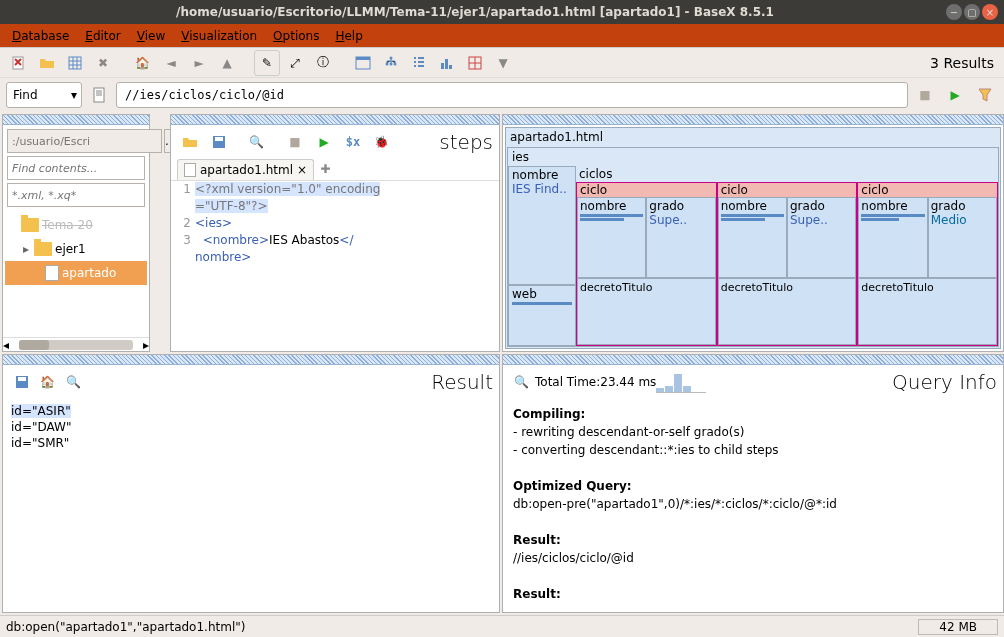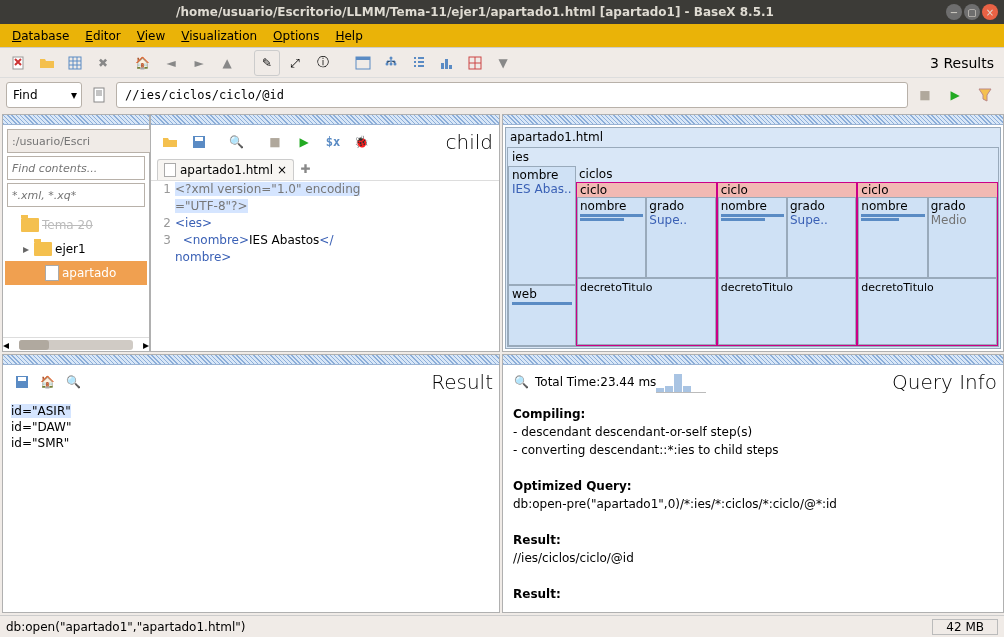--- a/index.html
+++ b/index.html
@@ -1,37 +1,37 @@
 <!DOCTYPE html>
 <html><head>
 <meta charset="utf-8">
 <style>
 *{box-sizing:border-box;margin:0;padding:0;font-family:"DejaVu Sans","Ubuntu",sans-serif;font-size:12px}
 body{background:#f0ebe7;width:1004px;height:637px;overflow:hidden;display:flex;flex-direction:column}
 .titlebar{height:24px;background:#3c3b37;color:#dfdbd2;display:flex;align-items:center;padding:0 6px}
 .titlebar .title{flex:1;text-align:center;font-size:12px;font-weight:bold}
 .tb-btn{width:16px;height:16px;border-radius:50%;margin-left:2px;display:inline-flex;align-items:center;justify-content:center;font-size:10px}
 .tb-min{background:#6e6e6e}.tb-max{background:#6e6e6e}.tb-close{background:#e96245}
-.menubar{height:24px;display:flex;align-items:center;padding:0 4px;background:#eab308;border-bottom:1px solid #ccc}
+.menubar{height:24px;display:flex;align-items:center;padding:0 4px;background:#c2410c;border-bottom:1px solid #ccc}
 .menubar span{padding:2px 8px}
 .menubar span u{text-decoration:underline}
 .toolbar{height:30px;display:flex;align-items:center;padding:0 6px;gap:2px;border-bottom:1px solid #ddd}
 .tbtn{width:26px;height:26px;display:inline-flex;align-items:center;justify-content:center;border:1px solid transparent;border-radius:3px}
 .tbtn svg{width:16px;height:16px}
 .sep{width:10px}
 .results-label{margin-left:auto;font-size:14px;padding-right:4px}
 .search-row{height:34px;display:flex;align-items:center;padding:3px 6px;gap:4px}
 .combo{display:flex;align-items:center;border:1px solid #b8b1a9;border-radius:3px;background:#fff;height:26px}
 .combo input{border:none;outline:none;padding:0 6px;height:22px;background:transparent}
 .combo .dd{padding:0 4px}
 .xpath-input{flex:1;height:26px;border:1px solid #b8b1a9;border-radius:3px;padding:0 8px;background:#fff;font-family:monospace}
 .main-area{flex:1;display:grid;grid-template-columns:498px 502px;grid-template-rows:238px 1fr;gap:2px;padding:2px}
 .pane{background:#fff;border:1px solid #b0b0b0;display:flex;flex-direction:column;overflow:hidden}
 .pane-hatch{height:10px;background:repeating-linear-gradient(45deg,#8caed9,#8caed9 1px,#d9e7f7 1px,#d9e7f7 3px);border-bottom:1px solid #9ab3d4}
-.top-left{display:flex;gap:0;background:transparent;border:none}
+.top-left{display:flex;gap:20px;background:transparent;border:none}
 .tl-nav{width:148px;background:#fff;border:1px solid #b0b0b0;display:flex;flex-direction:column}
 .tl-editor{flex:1;background:#fff;border:1px solid #b0b0b0;display:flex;flex-direction:column}
 .nav-inputs{padding:4px;display:flex;flex-direction:column;gap:3px}
 .nav-path-row{display:flex;gap:2px}
 .nav-path{flex:1;height:24px;border:1px solid #b8b1a9;background:#f0ebe7;color:#999;padding:0 4px;font-size:11px}
 .nav-btn{width:24px;height:24px;border:1px solid #b8b1a9;background:#f0ebe7;display:flex;align-items:center;justify-content:center}
 .nav-filter{height:24px;border:1px solid #b8b1a9;padding:0 4px;color:#999;font-style:italic;font-size:11px}
 .tree{flex:1;padding:2px;overflow:hidden;font-size:12px}
 .tree-row{display:flex;align-items:center;height:24px;padding-left:4px;gap:3px;white-space:nowrap}
 .tree-row.sel{background:#f0a050;color:#fff}
@@ -74,21 +74,21 @@
 .tm-ng{width:50%;background:#cfe1f5;border:1px solid #9ab;padding:1px 2px;font-size:11px}
 .tm-decreto{width:100%;background:#cfe1f5;border:1px solid #9ab;padding:2px;font-size:11px}
 .blue-line{height:3px;background:#5a8bc4;margin:1px 0}
 .result-hdr{display:flex;align-items:center;padding:4px 6px}
 .result-hdr .title{margin-left:auto;font-size:20px;font-weight:300}
 .result-body{flex:1;padding:4px 8px;font-family:monospace;font-size:13px;line-height:16px}
 .result-body .l1{background:#d5e5ff;display:inline}
 .qinfo{flex:1;padding:6px 10px;overflow:auto;font-size:13px;line-height:18px}
 .qinfo b{font-weight:bold}
 .statusbar{height:22px;display:flex;align-items:center;padding:0 6px;border-top:1px solid #ccc;font-size:12px}
-.statusbar .mem{margin-left:auto;border:1px solid #bbb;padding:0 13px;background:#f0ebe7}
+.statusbar .mem{margin-left:auto;border:1px solid #bbb;padding:0 20px;background:#f0ebe7}
 .histogram{width:50px;height:22px;margin-right:8px;display:inline-flex;align-items:flex-end;gap:1px;border-bottom:1px solid #bbb}
 .histogram div{width:8px;background:#a9c4e3}
 </style>
 </head>
 <body>
 
 <div class="titlebar">
   <div class="title">/home/usuario/Escritorio/LLMM/Tema-11/ejer1/apartado1.html [apartado1] - BaseX 8.5.1</div>
   <div class="tb-btn tb-min">−</div>
   <div class="tb-btn tb-max">▢</div>
@@ -240,21 +240,21 @@
               <rect x="4" y="3" width="8" height="4" fill="#fff"></rect>
             </svg>
           </div>
         <div class="sep" style="width:6px"></div>
         <div class="tbtn">🔍</div>
         <div class="sep" style="width:6px"></div>
         <div class="tbtn" style="color:#b0a89c">■</div>
         <div class="tbtn" style="color:#2a2">▶</div>
         <div class="tbtn" style="color:#5a8bc4;font-family:monospace;font-weight:bold">$x</div>
         <div class="tbtn">🐞</div>
-        <div class="lbl">child</div>
+        <div class="lbl">steps</div>
       </div>
       <div class="tabs">
         <div class="tab">
           <span class="file-ico" style="width:12px;height:14px"></span>
           <span>apartado1.html</span>
           <span>×</span>
         </div>
         <div class="tab-plus">✚</div>
       </div>
       <div class="code-area">
@@ -272,21 +272,21 @@
     <div class="pane-hatch"></div>
     <div class="treemap">
       <div class="tm-root">
         <div class="tm-title">apartado1.html</div>
         <div class="tm-body">
           <div class="tm-title">ies</div>
           <div class="tm-ies">
             <div class="tm-left">
               <div class="tm-node tm-nombre">
                 <div>nombre</div>
-                <div style="color:#3a60b5">IES Abas..</div>
+                <div style="color:#3a60b5">IES Find..</div>
               </div>
               <div class="tm-node tm-web">
                 <span>web</span>
                 <div class="blue-line"></div>
               </div>
             </div>
             <div class="tm-ciclos">
               <div class="tm-ciclos-hdr">ciclos</div>
               <div class="tm-ciclos-row">
                 <div class="tm-ciclo">
@@ -302,21 +302,21 @@
                   <div class="tm-ciclo-body">
                     <div class="tm-ng"><span>nombre</span><div class="blue-line"></div><div class="blue-line" style="width:70%"></div></div>
                     <div class="tm-ng"><span>grado</span><div style="color:#3a60b5">Supe..</div></div>
                     <div class="tm-decreto">decretoTitulo</div>
                   </div>
                 </div>
                 <div class="tm-ciclo">
                   <div class="tm-ciclo-hdr">ciclo</div>
                   <div class="tm-ciclo-body">
                     <div class="tm-ng"><span>nombre</span><div class="blue-line"></div><div class="blue-line" style="width:60%"></div></div>
-                    <div class="tm-ng"><span>grado</span><div style="color:#737373">Medio</div></div>
+                    <div class="tm-ng"><span>grado</span><div style="color:#0369a1">Medio</div></div>
                     <div class="tm-decreto">decretoTitulo</div>
                   </div>
                 </div>
               </div>
             </div>
           </div>
         </div>
       </div>
     </div>
   </div>
@@ -350,21 +350,21 @@
       <div class="histogram">
         <div style="height:4px"></div>
           <div style="height:6px"></div>
           <div style="height:18px"></div>
           <div style="height:6px"></div>
       </div>
       <div class="title">Query Info</div>
     </div>
     <div class="qinfo">
       <b>Compiling:</b><br>
-      <span>- descendant descendant-or-self step(s)</span><br>
+      <span>- rewriting descendant-or-self grado(s)</span><br>
       <span>- converting descendant::*:ies to child steps</span><br><br>
       <b>Optimized Query:</b><br>
       <span>db:open-pre("apartado1",0)/*:ies/*:ciclos/*:ciclo/@*:id</span><br><br>
       <b>Result:</b><br>
       <span>//ies/ciclos/ciclo/@id</span><br><br>
       <b>Result:</b>
     </div>
   </div>
 
 </div>

